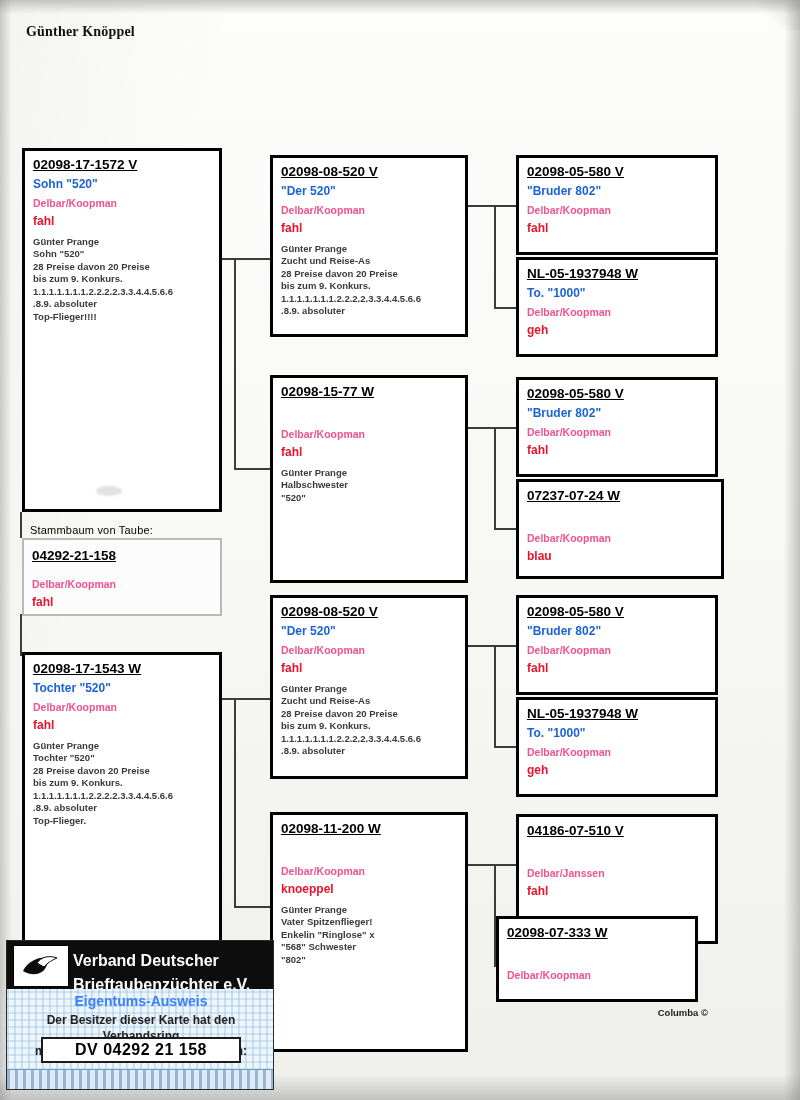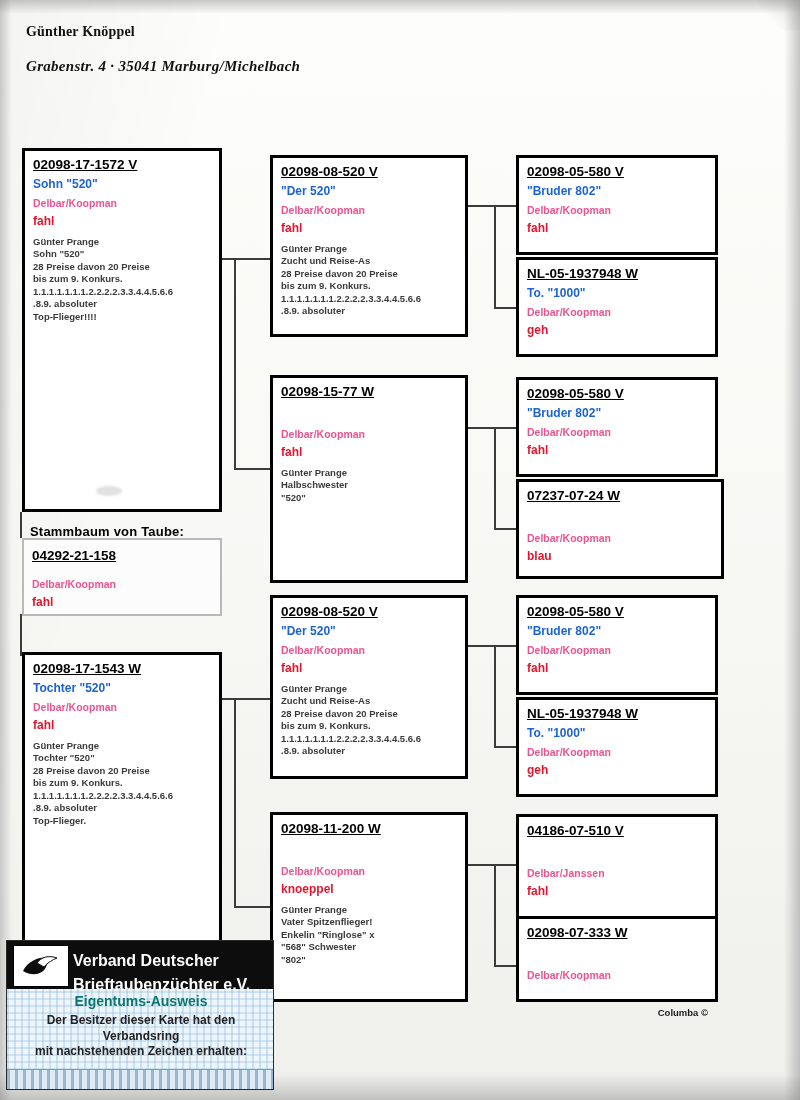--- a/index.html
+++ b/index.html
@@ -127,22 +127,22 @@
   .ln {
     position: absolute;
     background: #3c3c3c;
   }
   .lnh { height: 2px; }
   .lnv { width: 2px; }
 
   
   .subject-label {
     position: absolute;
-    font-size: 13px;
-    font-weight: bold;
+    font-size: 11px;
+    font-weight: normal;
     color: #000;
     letter-spacing: 0.2px;
   }
   .subject-box {
     position: absolute;
     box-sizing: border-box;
     border: 2px solid #b9b9b9;
     background: #fcfcfc;
     padding: 8px 8px 6px 8px;
   }
@@ -188,21 +188,21 @@
     background:
       repeating-linear-gradient(90deg, rgba(120,175,215,0.30) 0 2px, rgba(255,255,255,0) 2px 7px),
       repeating-linear-gradient(0deg, rgba(120,175,215,0.26) 0 2px, rgba(255,255,255,0) 2px 7px),
       #eef5fb;
   }
   .card-title {
     position: absolute; left: 0; top: 52px; width: 268px;
     text-align: center;
     font-size: 14px;
     font-weight: bold;
-    color: #0f766e;
+    color: #3b82f6;
   }
   .card-sub {
     position: absolute; left: 0; top: 72px; width: 268px;
     text-align: center;
     font-size: 12px;
     font-weight: bold;
     color: #222;
     line-height: 1.3;
     white-space: pre-line;
   }
@@ -249,21 +249,20 @@
 
 <div class="page">
 
   <div class="edge-top"></div>
   <div class="edge-left"></div>
   <div class="edge-right"></div>
   <div class="edge-bottom"></div>
   <div class="corner-fold"></div>
 
   <div class="hdr-name">Günther Knöppel</div>
-  <div class="hdr-addr">Grabenstr. 4  ·  35041 Marburg/Michelbach</div>
 
   <div class="ln lnh" style="left:222px; top:258px; width:56px;"></div>
   <div class="ln lnv" style="left:234px; top:258px; height:212px;"></div>
   <div class="ln lnh" style="left:234px; top:468px; width:44px;"></div>
 
   <div class="ln lnh" style="left:466px; top:205px; width:52px;"></div>
   <div class="ln lnv" style="left:494px; top:205px; height:104px;"></div>
   <div class="ln lnh" style="left:494px; top:307px; width:24px;"></div>
 
   <div class="ln lnh" style="left:466px; top:427px; width:52px;"></div>
@@ -349,21 +348,21 @@
     <div class="strain">Delbar/Koopman</div>
     <div class="color">fahl</div>
     <div class="notes">Günter Prange
 Zucht und Reise-As
 28 Preise davon 20 Preise
 bis zum 9. Konkurs.
 1.1.1.1.1.1.1.2.2.2.2.3.3.4.4.5.6.6
 .8.9. absoluter</div>
   </div>
 
-  <div class="box" style="left:270px; top:812px; width:198px; height:190px;">
+  <div class="box" style="left:270px; top:812px; width:198px; height:240px;">
     <div class="ring">02098-11-200 W</div>
     <div class="strain" style="margin-top:26px;">Delbar/Koopman</div>
     <div class="color">knoeppel</div>
     <div class="notes">Günter Prange
 Vater Spitzenflieger!
 Enkelin "Ringlose" x
 "568" Schwester
 "802"</div>
   </div>
 
@@ -407,21 +406,21 @@
     <div class="strain">Delbar/Koopman</div>
     <div class="color">geh</div>
   </div>
 
   <div class="box" style="left:516px; top:814px; width:202px; height:130px;">
     <div class="ring">04186-07-510 V</div>
     <div class="strain" style="margin-top:26px;">Delbar/Janssen</div>
     <div class="color">fahl</div>
   </div>
 
-  <div class="box" style="left:516px; top:916px; width:202px; height:86px;">
+  <div class="box" style="left:496px; top:916px; width:202px; height:86px;">
     <div class="ring">02098-07-333 W</div>
     <div class="strain" style="margin-top:26px;">Delbar/Koopman</div>
   </div>
 
   <div class="columba">Columba ©</div>
 
   <div class="card">
     <div class="card-top"></div>
     <div class="card-logo">
       <svg width="44" height="30" viewBox="0 0 44 30" aria-hidden="true">
@@ -429,16 +428,17 @@
         <path d="M18 12 C22 6, 30 4, 38 7 C33 9, 28 12, 25 16 Z" fill="#ffffff" stroke="#0d0d0d" stroke-width="1"></path>
         <circle cx="31" cy="9" r="1.2" fill="#ffffff"></circle>
       </svg>
     </div>
     <div class="card-org">Verband Deutscher
 Brieftaubenzüchter e.V.</div>
     <div class="card-body"></div>
     <div class="card-title">Eigentums-Ausweis</div>
     <div class="card-sub">Der Besitzer dieser Karte hat den Verbandsring
 mit nachstehenden Zeichen erhalten:</div>
+    <div class="card-dv">DV 04292 21 158</div>
     <div class="card-strip"></div>
   </div>
 
 </div>
 
 </body></html>

